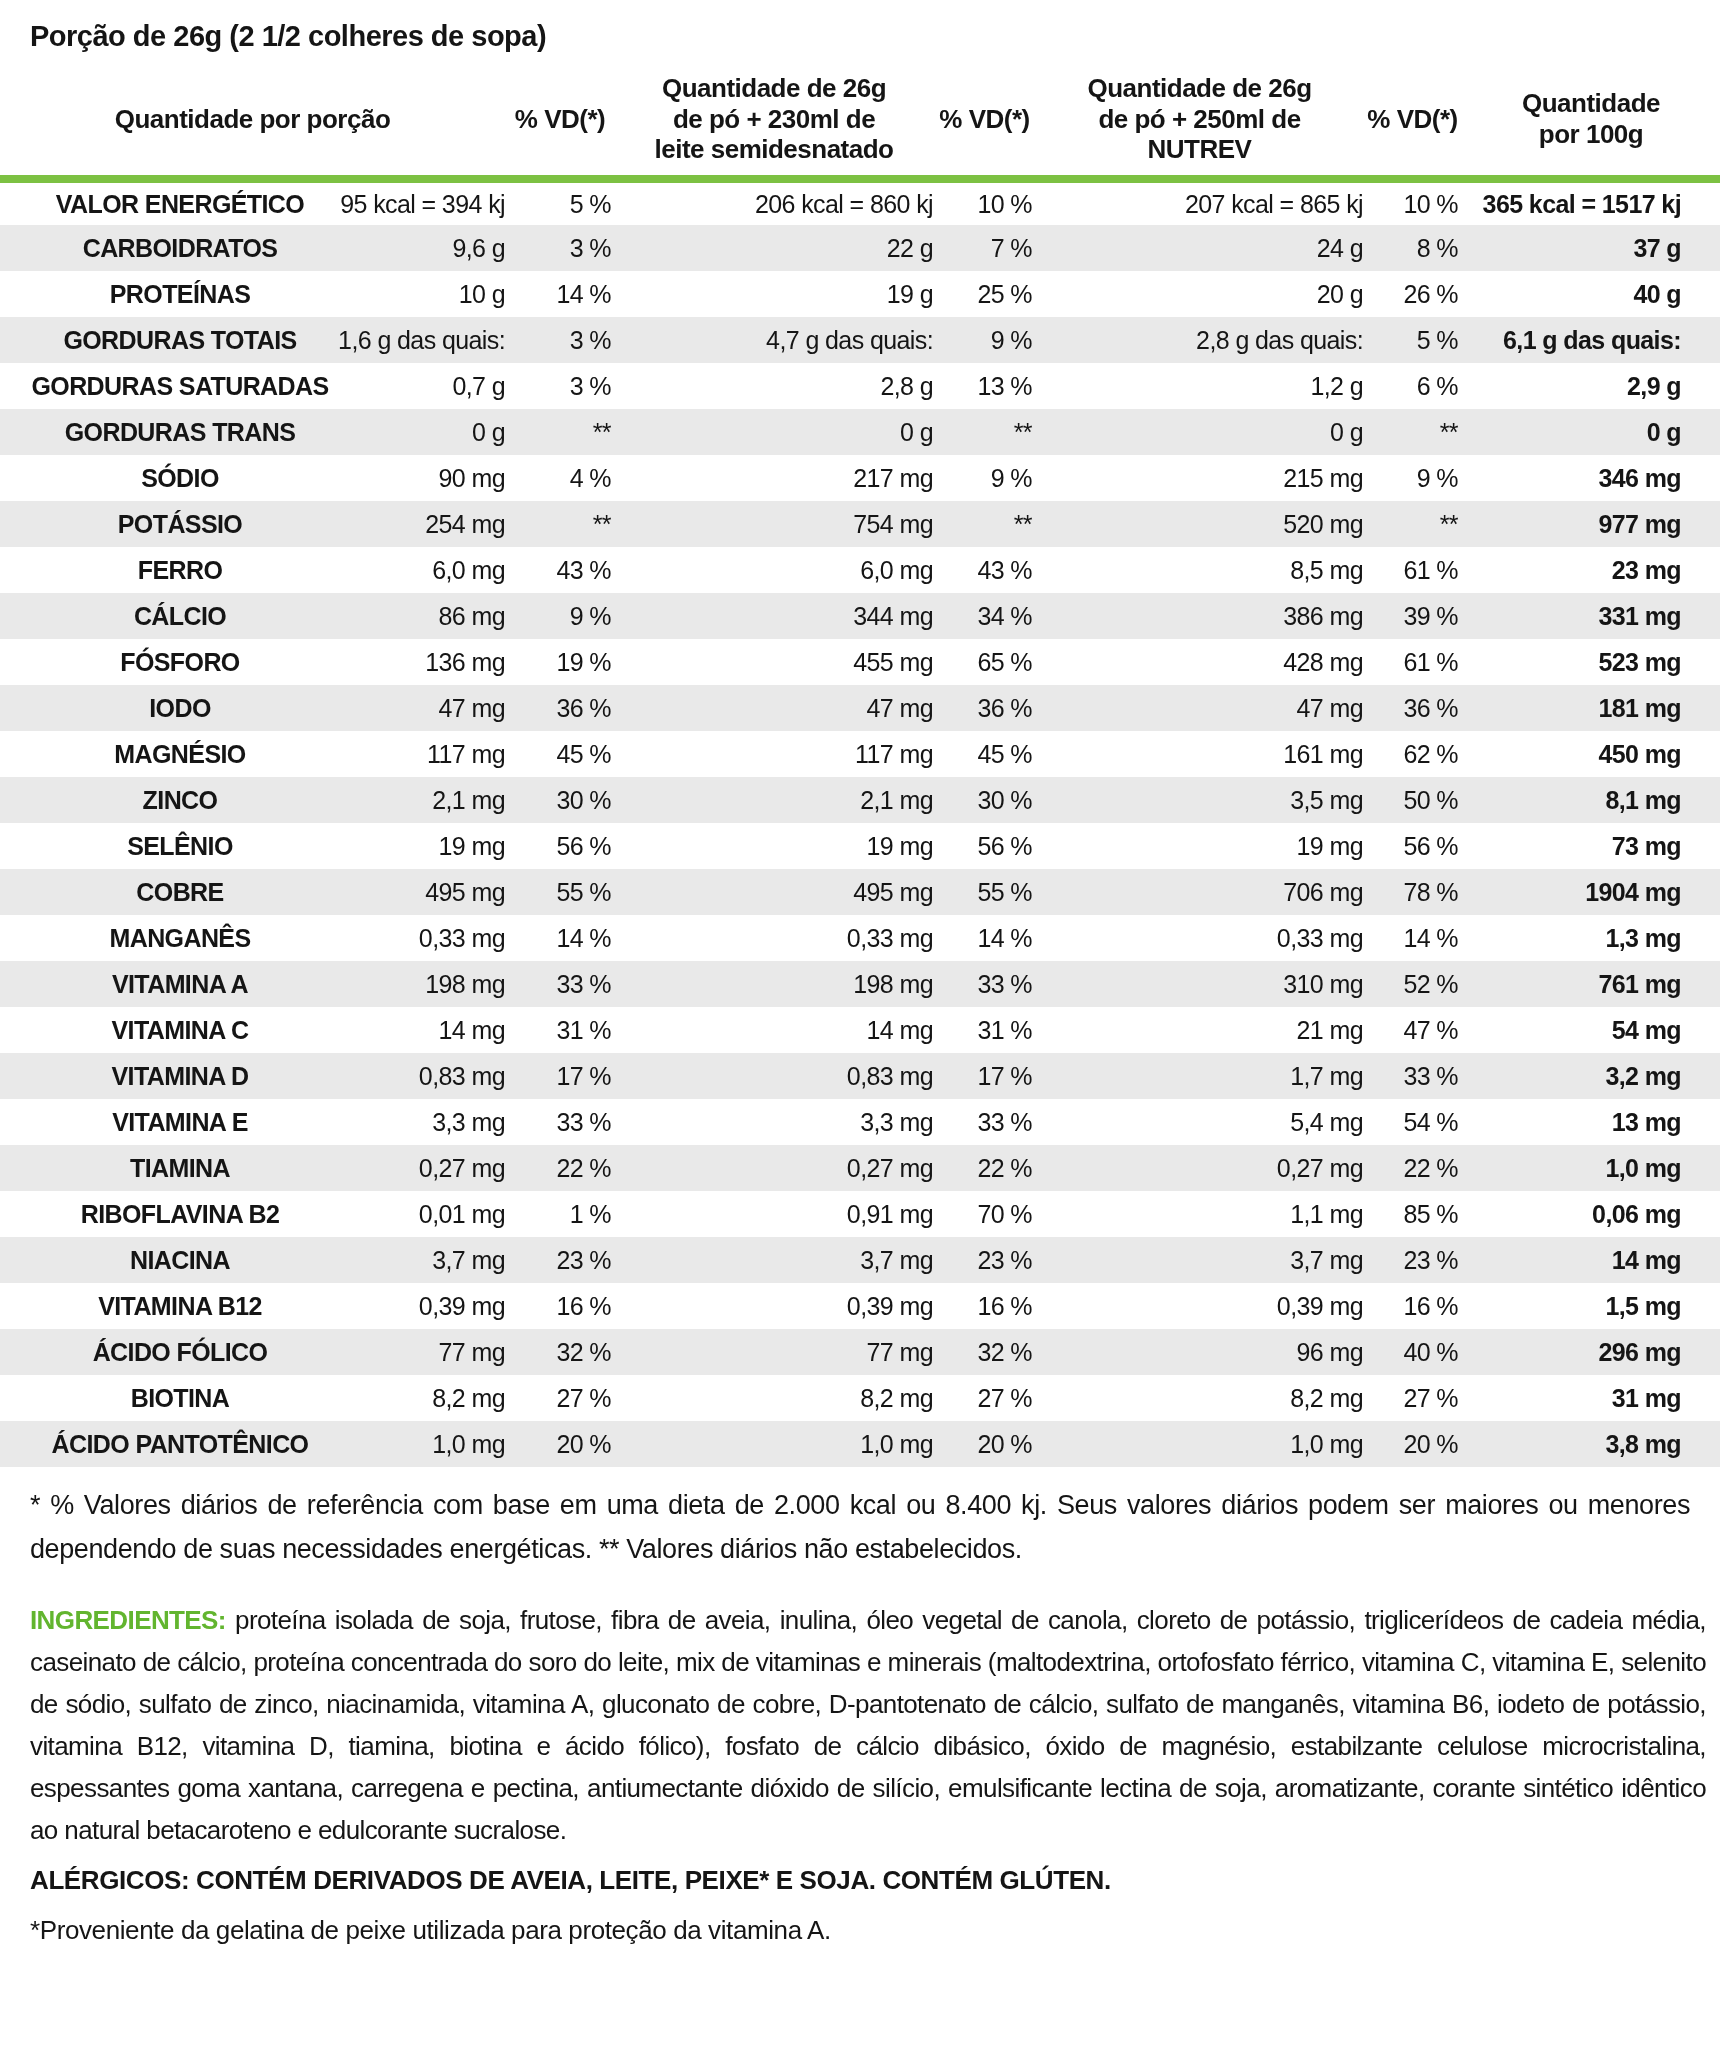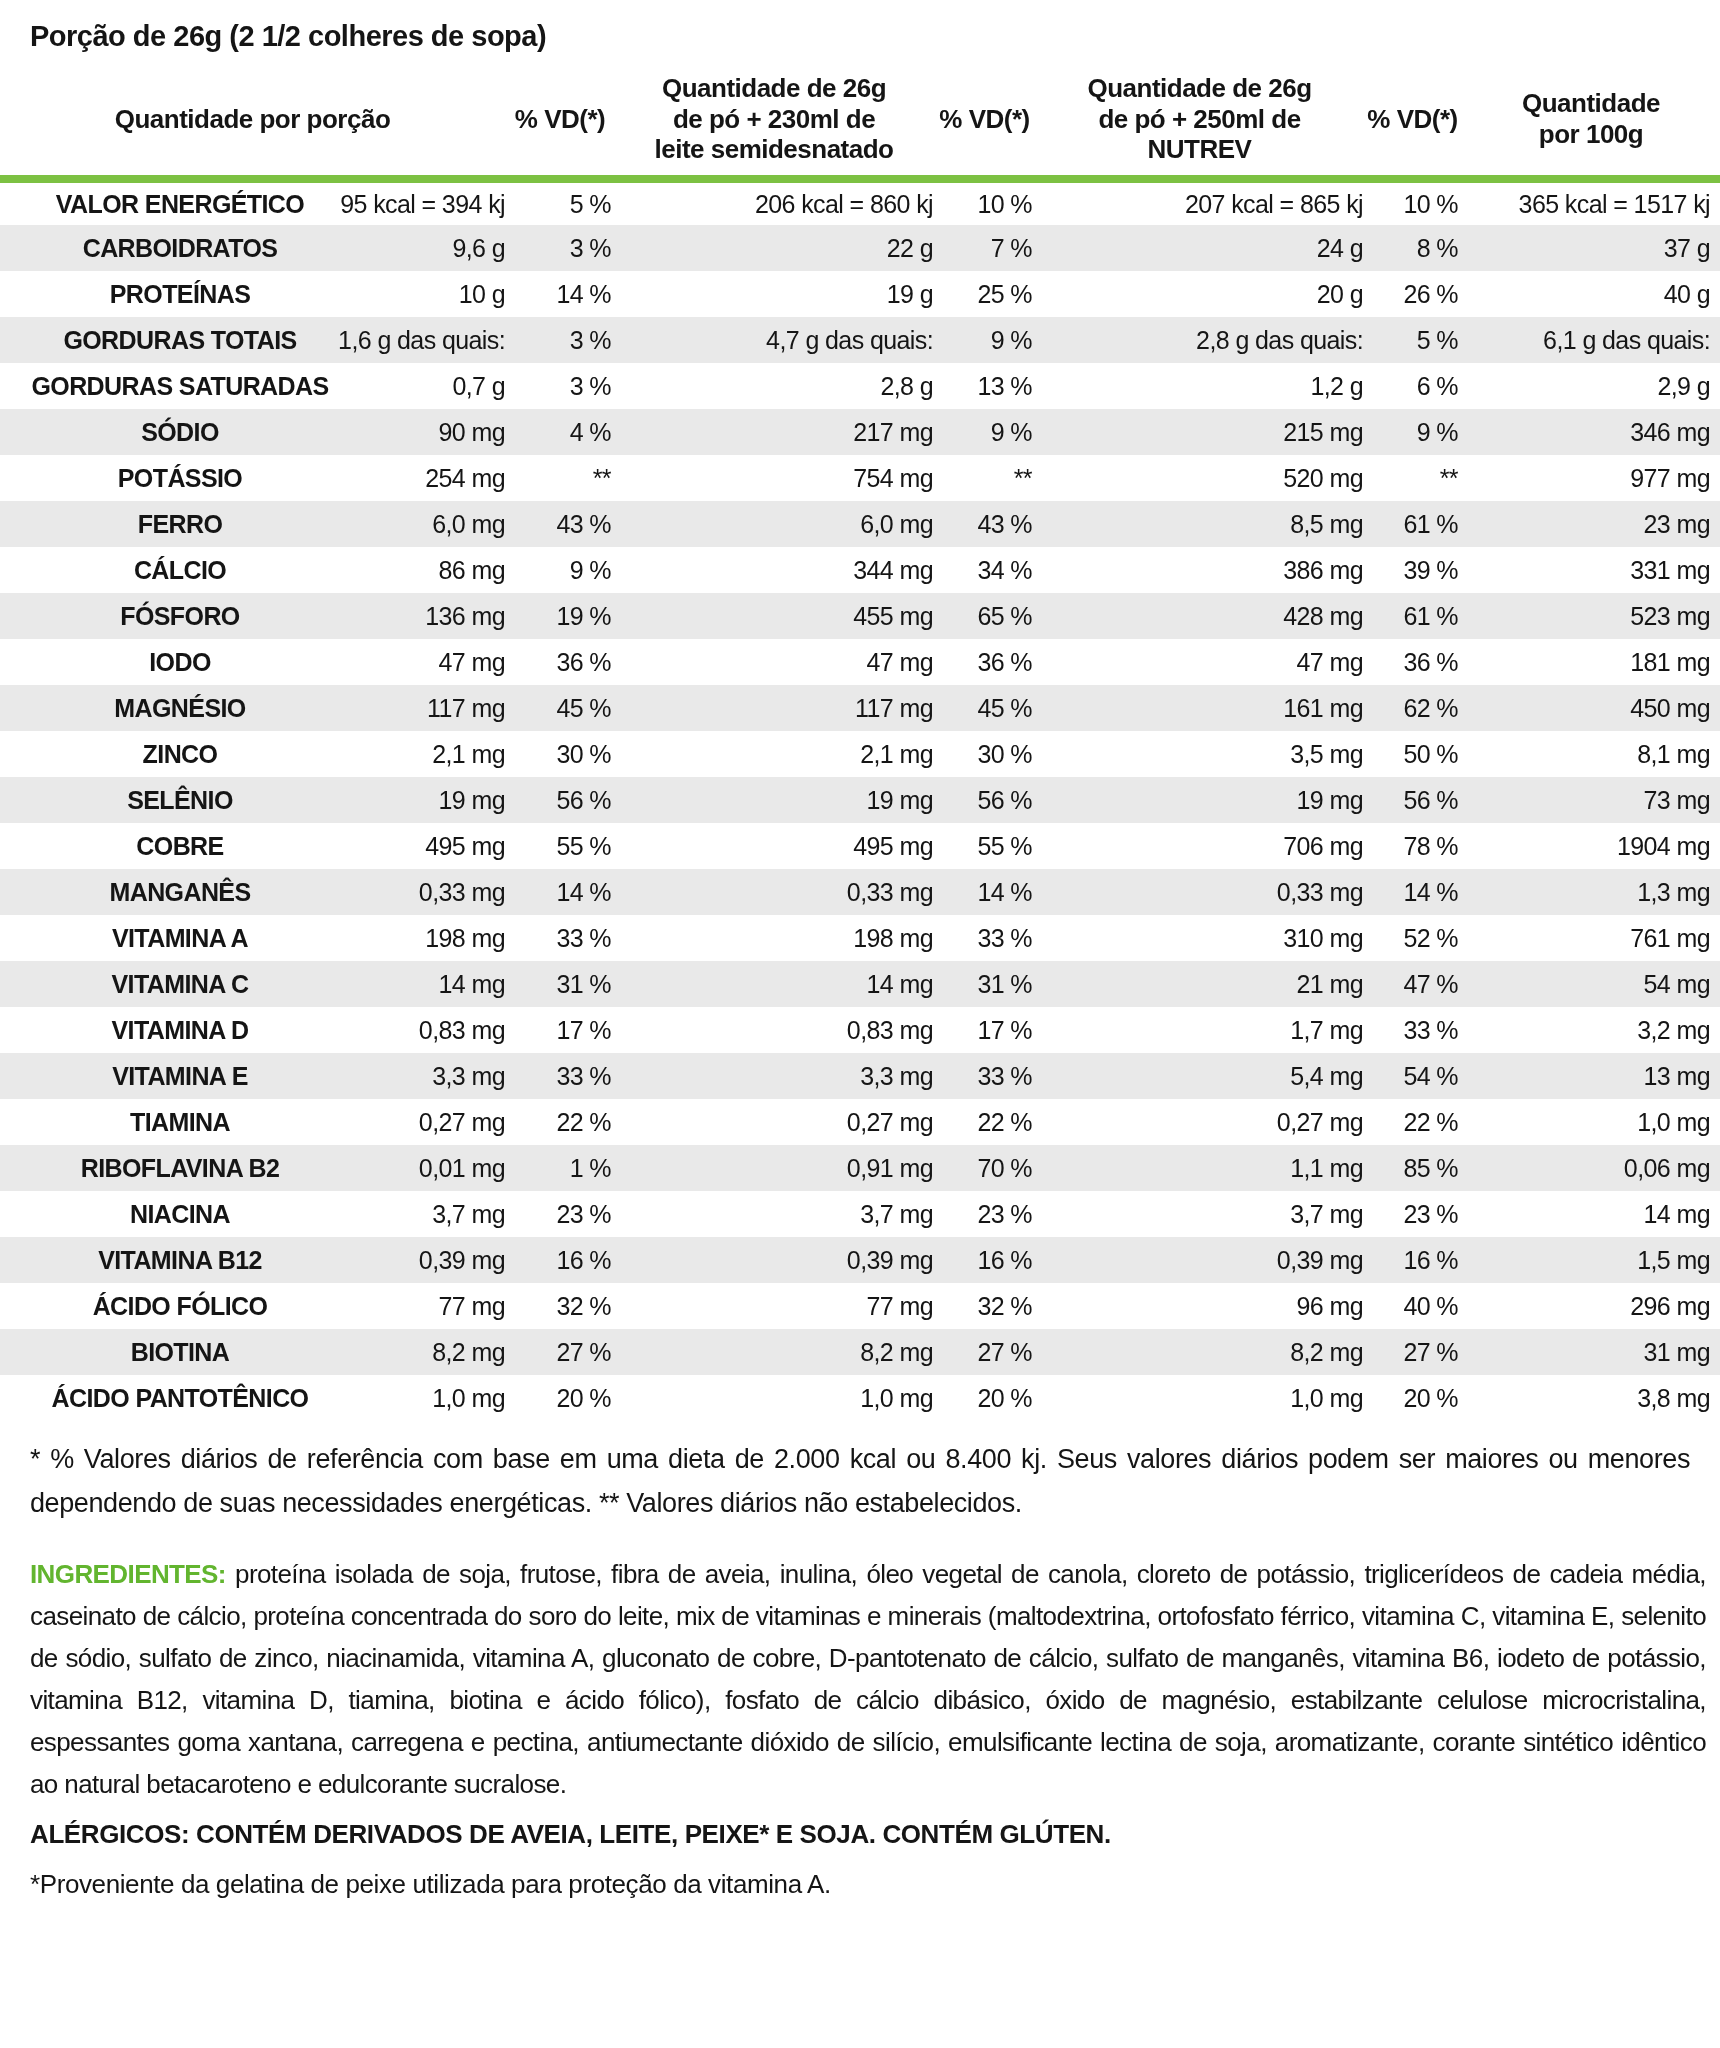--- a/index.html
+++ b/index.html
@@ -26,21 +26,21 @@
     border-bottom:8px solid var(--accent);
   }
   tbody td{
     height:46px;vertical-align:middle;
     font-size:25px;letter-spacing:-0.6px;white-space:nowrap;
   }
   tbody tr:nth-child(even){background:var(--stripe);}
   td.lbl{font-weight:bold;text-align:center;padding-left:30px;}
   td.qty{text-align:right;}
   td.vd{text-align:right;padding-right:4px;}
-  td.last{padding-right:10px;}
+  td.last{padding-right:39px;font-weight:bold;}
   .footnote{
     margin:16px 30px 0 30px;
     font-size:27px;line-height:44px;letter-spacing:-0.4px;text-align:justify;
   }
   .ingredients{
     margin:28px 14px 0 30px;
     font-size:26px;line-height:42px;letter-spacing:-0.6px;text-align:justify;
   }
   .ing-label{color:var(--ing-green);font-weight:bold;}
   .allergens{
@@ -131,20 +131,30 @@
       <td class="lbl">GORDURAS SATURADAS</td>
       <td class="qty">0,7 g</td>
       <td class="vd">3 %</td>
       <td class="qty">2,8 g</td>
       <td class="vd">13 %</td>
       <td class="qty">1,2 g</td>
       <td class="vd">6 %</td>
       <td class="qty last">2,9 g</td>
     </tr>
         <tr>
+      <td class="lbl">GORDURAS TRANS</td>
+      <td class="qty">0 g</td>
+      <td class="vd">**</td>
+      <td class="qty">0 g</td>
+      <td class="vd">**</td>
+      <td class="qty">0 g</td>
+      <td class="vd">**</td>
+      <td class="qty last">0 g</td>
+    </tr>
+        <tr>
       <td class="lbl">SÓDIO</td>
       <td class="qty">90 mg</td>
       <td class="vd">4 %</td>
       <td class="qty">217 mg</td>
       <td class="vd">9 %</td>
       <td class="qty">215 mg</td>
       <td class="vd">9 %</td>
       <td class="qty last">346 mg</td>
     </tr>
         <tr>

